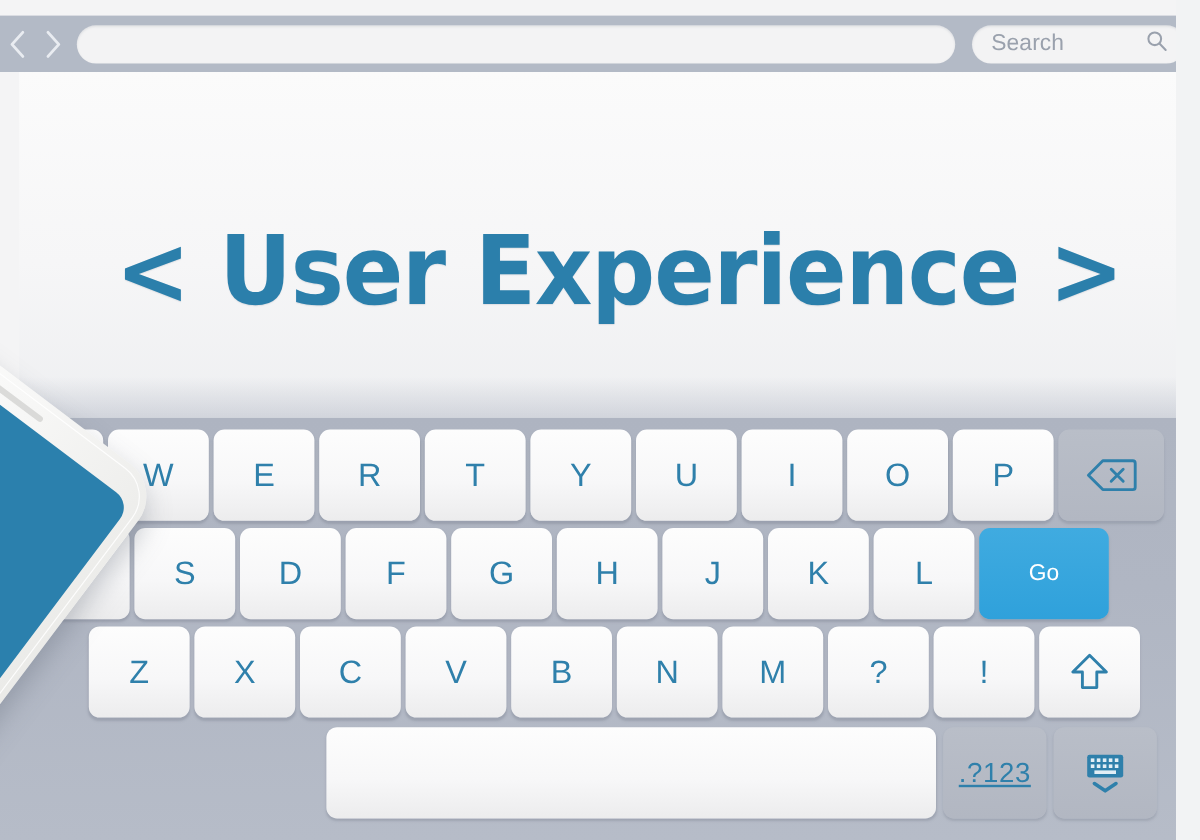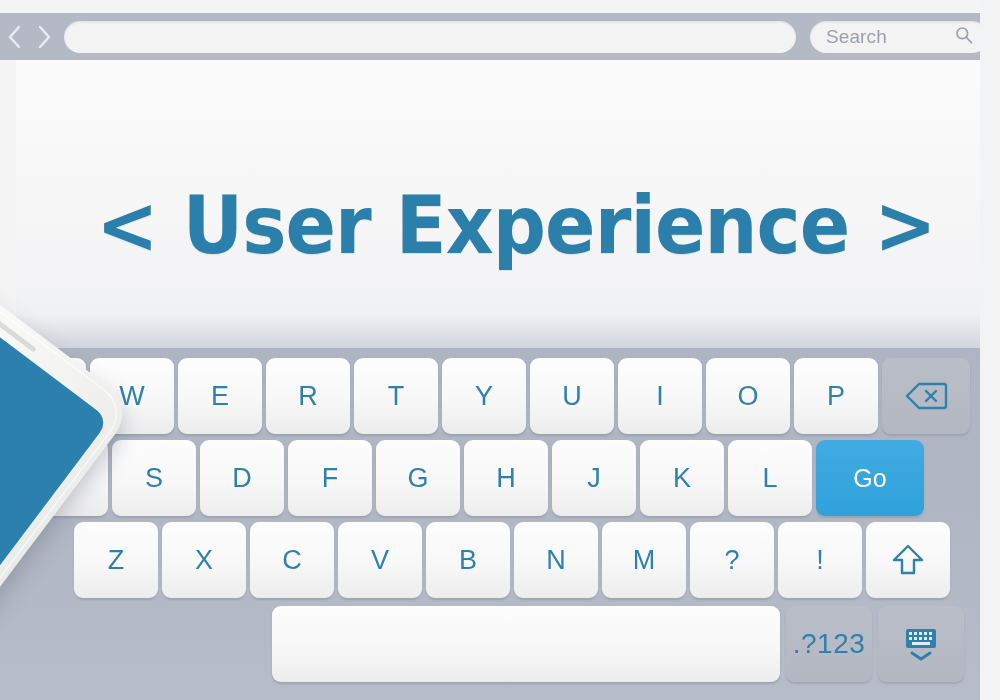--- a/index.html
+++ b/index.html
@@ -146,24 +146,24 @@
     flex: 0 0 auto;
     user-select: none;
   }
   .key.dark {
     background: linear-gradient(180deg, #b9bec8 0%, #b2b7c2 100%);
     box-shadow: 0 2px 2px rgba(105,112,128,.26);
   }
   .key.go {
     background: linear-gradient(180deg, #40abe0 0%, #2fa1db 100%);
     color: #ffffff;
-    font-size: 25px;
+    font-size: 19px;
   }
   .key.space { font-size: 0; }
-  .key.num { font-size: 28px; letter-spacing: .5px; }
+  .key.num { font-size: 23px; letter-spacing: .5px; text-decoration: underline; }
   .spacer { flex: 0 0 auto; }
 
   
   .phone {
     position: absolute;
     left: -118px;
     top: 322px;
     width: 282px;
     height: 500px;
     transform: rotate(37deg);

